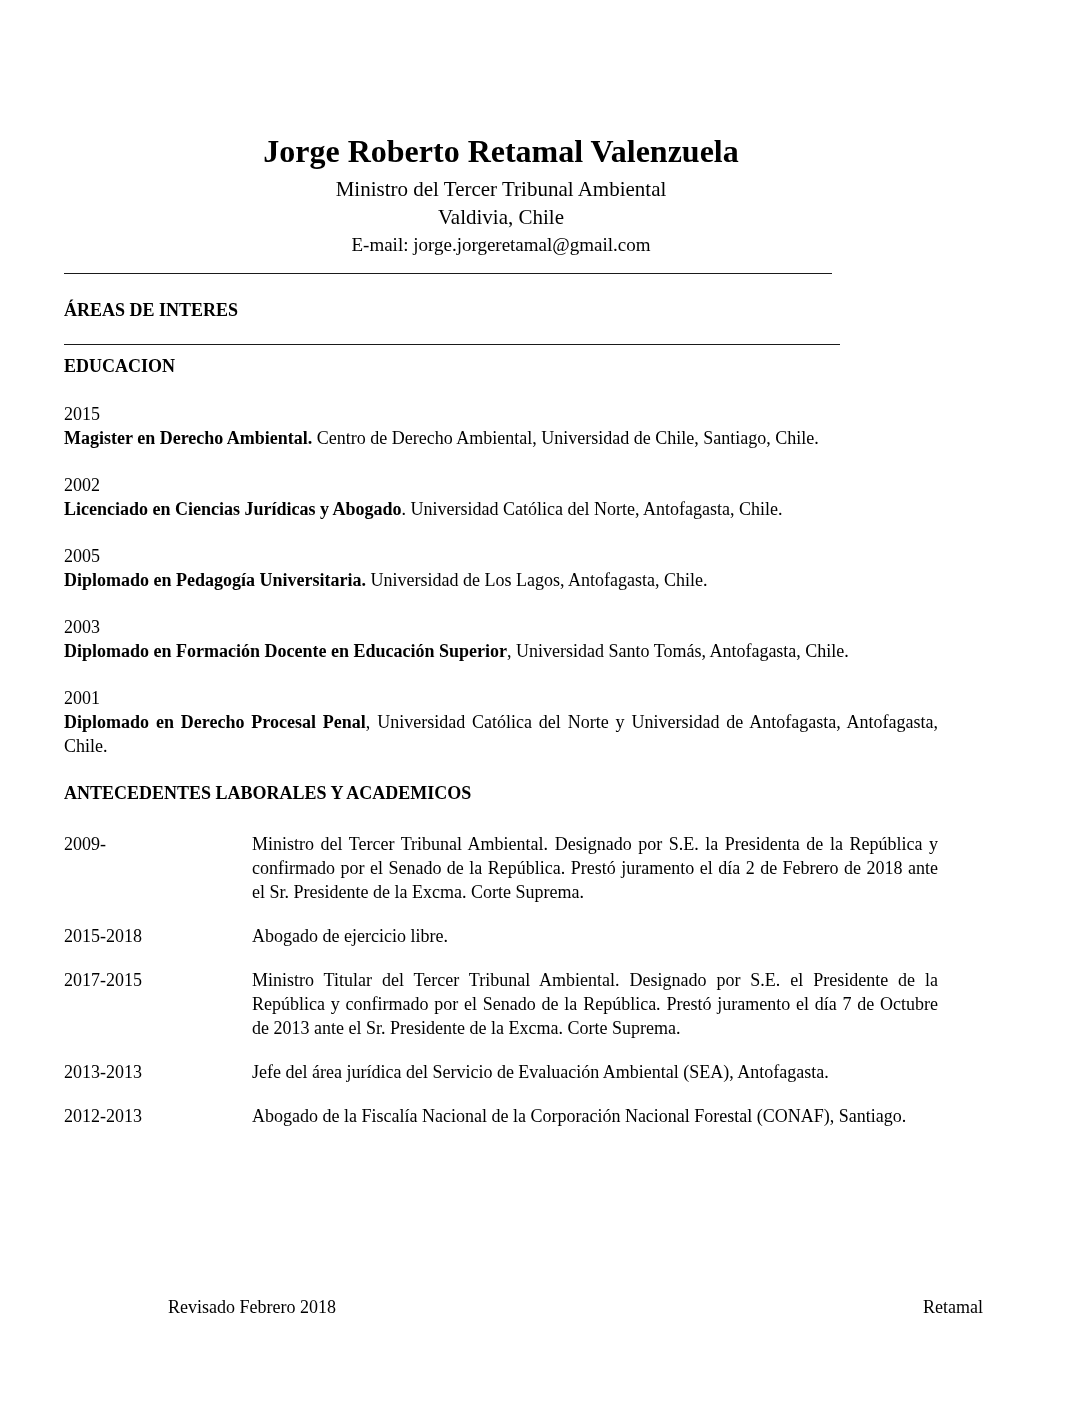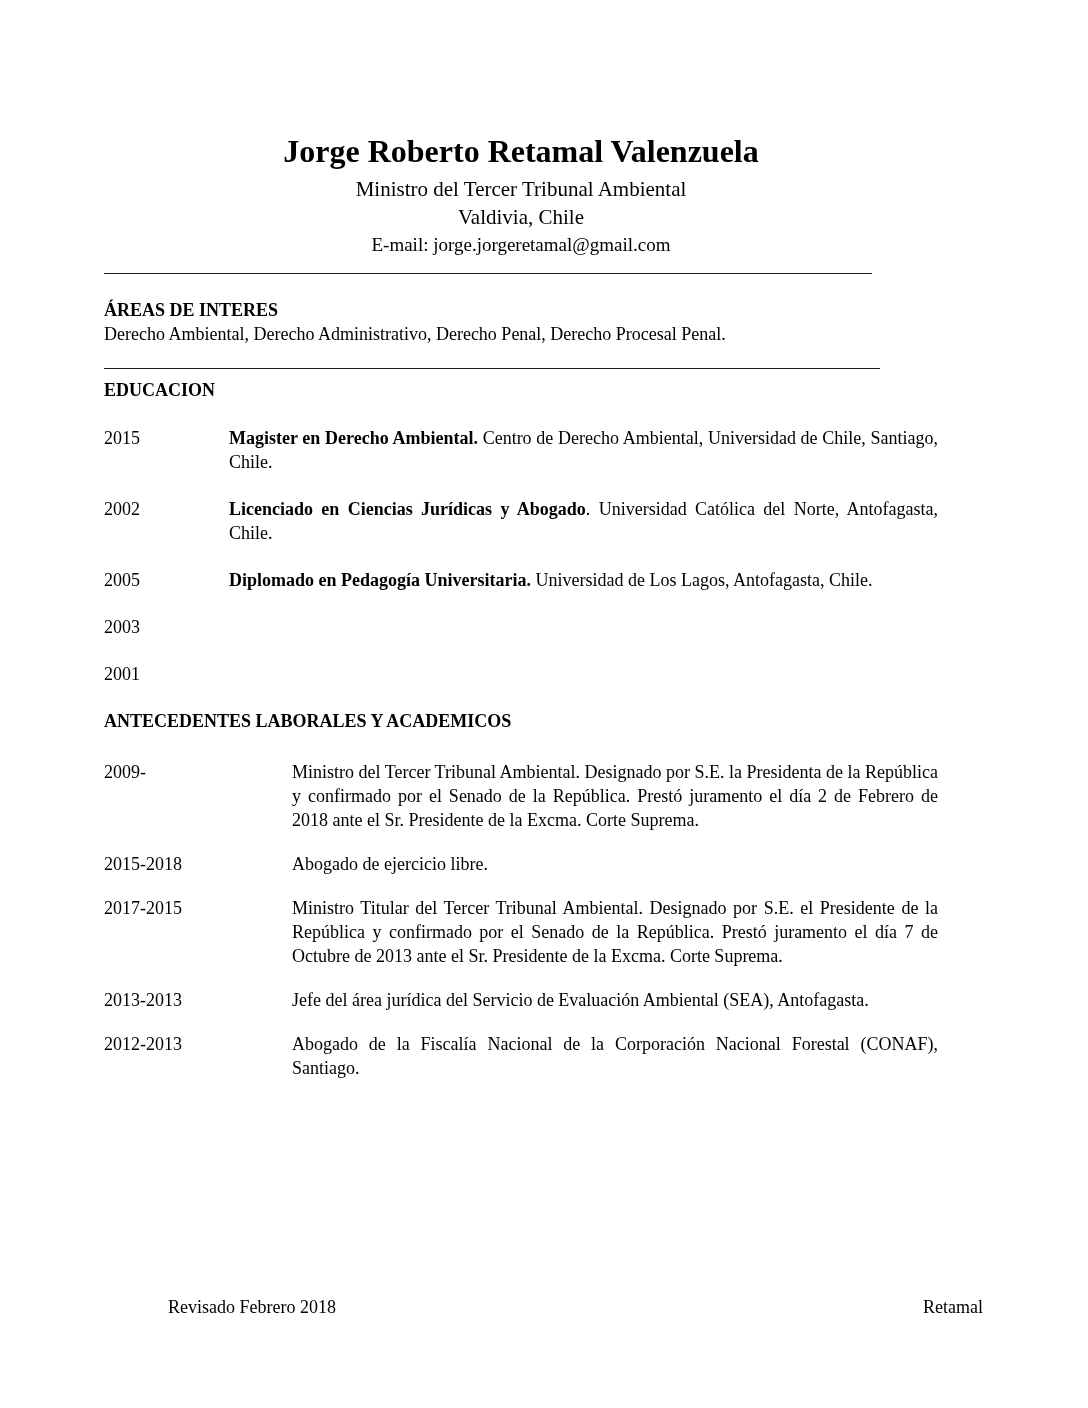--- a/index.html
+++ b/index.html
@@ -5,21 +5,21 @@
   * { box-sizing: border-box; }
   html, body { margin: 0; padding: 0; background: #ffffff; }
   .page {
     position: relative;
     width: 1088px;
     height: 1408px;
     margin: 0 auto;
     background: #ffffff;
     color: #000000;
     font-family: "Liberation Serif", "DejaVu Serif", serif;
-    padding: 133px 150px 0 104px;
+    padding: 133px 150px 0 64px;
     overflow: hidden;
   }
   
   .cv-header { text-align: center; }
   .cv-name {
     font-size: 32px;
     font-weight: bold;
     line-height: 36px;
     margin: 0 0 6px 0;
   }
@@ -42,21 +42,21 @@
   .body-text {
     font-size: 18px;
     line-height: 24px;
     margin: 0;
     text-align: justify;
   }
   
   .entries-edu { margin-top: 24px; }
   .entries-exp { margin-top: 27px; }
   .entry { display: flex; font-size: 18px; line-height: 24px; }
-  .entries-edu .entry { margin-bottom: 23px; }
+  .entries-edu .entry { margin-bottom: 23px; flex-direction: column; }
   .entries-exp .entry { margin-bottom: 20px; }
   .entry .date { flex: 0 0 auto; }
   .entries-edu .date { width: 125px; }
   .entries-exp .date { width: 188px; }
   .entry .desc { flex: 1 1 auto; text-align: justify; }
   .bold { font-weight: bold; }
   
   .cv-footer {
     position: absolute;
     left: 168px;
@@ -77,21 +77,20 @@
     <h1 class="cv-name">Jorge Roberto Retamal Valenzuela</h1>
     <div class="cv-sub">Ministro del Tercer Tribunal Ambiental</div>
     <div class="cv-sub">Valdivia, Chile</div>
     <div class="cv-email">E-mail: jorge.jorgeretamal@gmail.com</div>
   </header>
 
   <hr class="rule rule-1">
 
   <section>
     <h2 class="sec-heading h-areas">ÁREAS DE INTERES</h2>
-    <p class="body-text">Derecho Ambiental, Derecho Administrativo, Derecho Penal, Derecho Procesal Penal.</p>
   </section>
 
   <hr class="rule rule-2">
 
   <section>
     <h2 class="sec-heading h-education">EDUCACION</h2>
     <div class="entries-edu">
 
       <div class="entry">
         <div class="date">2015</div>
@@ -103,24 +102,26 @@
         <div class="desc"><span class="bold">Licenciado en Ciencias Jurídicas y Abogado</span><span>. Universidad Católica del Norte, Antofagasta, Chile.</span></div>
       </div>
 
       <div class="entry">
         <div class="date">2005</div>
         <div class="desc"><span class="bold">Diplomado en Pedagogía Universitaria.</span><span> Universidad de Los Lagos, Antofagasta, Chile.</span></div>
       </div>
 
       <div class="entry">
         <div class="date">2003</div>
+        <div class="desc"><span class="bold">Diplomado en Formación Docente en Educación Superior</span><span>, Universidad Santo Tomás, Antofagasta, Chile.</span></div>
       </div>
 
       <div class="entry">
         <div class="date">2001</div>
+        <div class="desc"><span class="bold">Diplomado en Derecho Procesal Penal</span><span>, Universidad Católica del Norte y Universidad de Antofagasta, Antofagasta, Chile.</span></div>
       </div>
 
     </div>
   </section>
 
   <section>
     <h2 class="sec-heading h-experience">ANTECEDENTES LABORALES Y ACADEMICOS</h2>
     <div class="entries-exp">
 
       <div class="entry">

